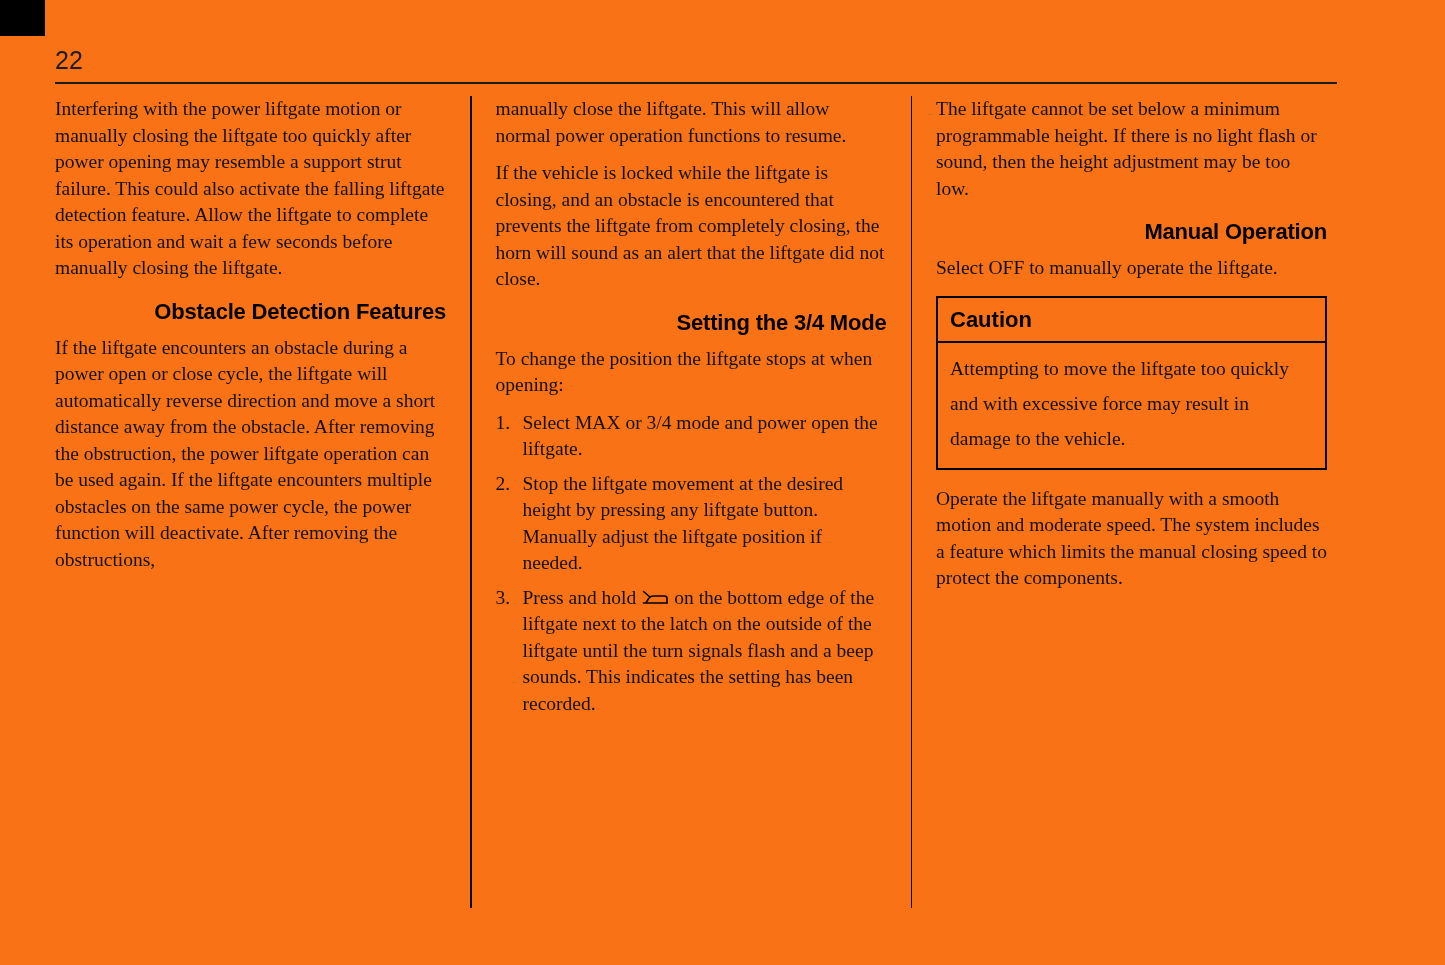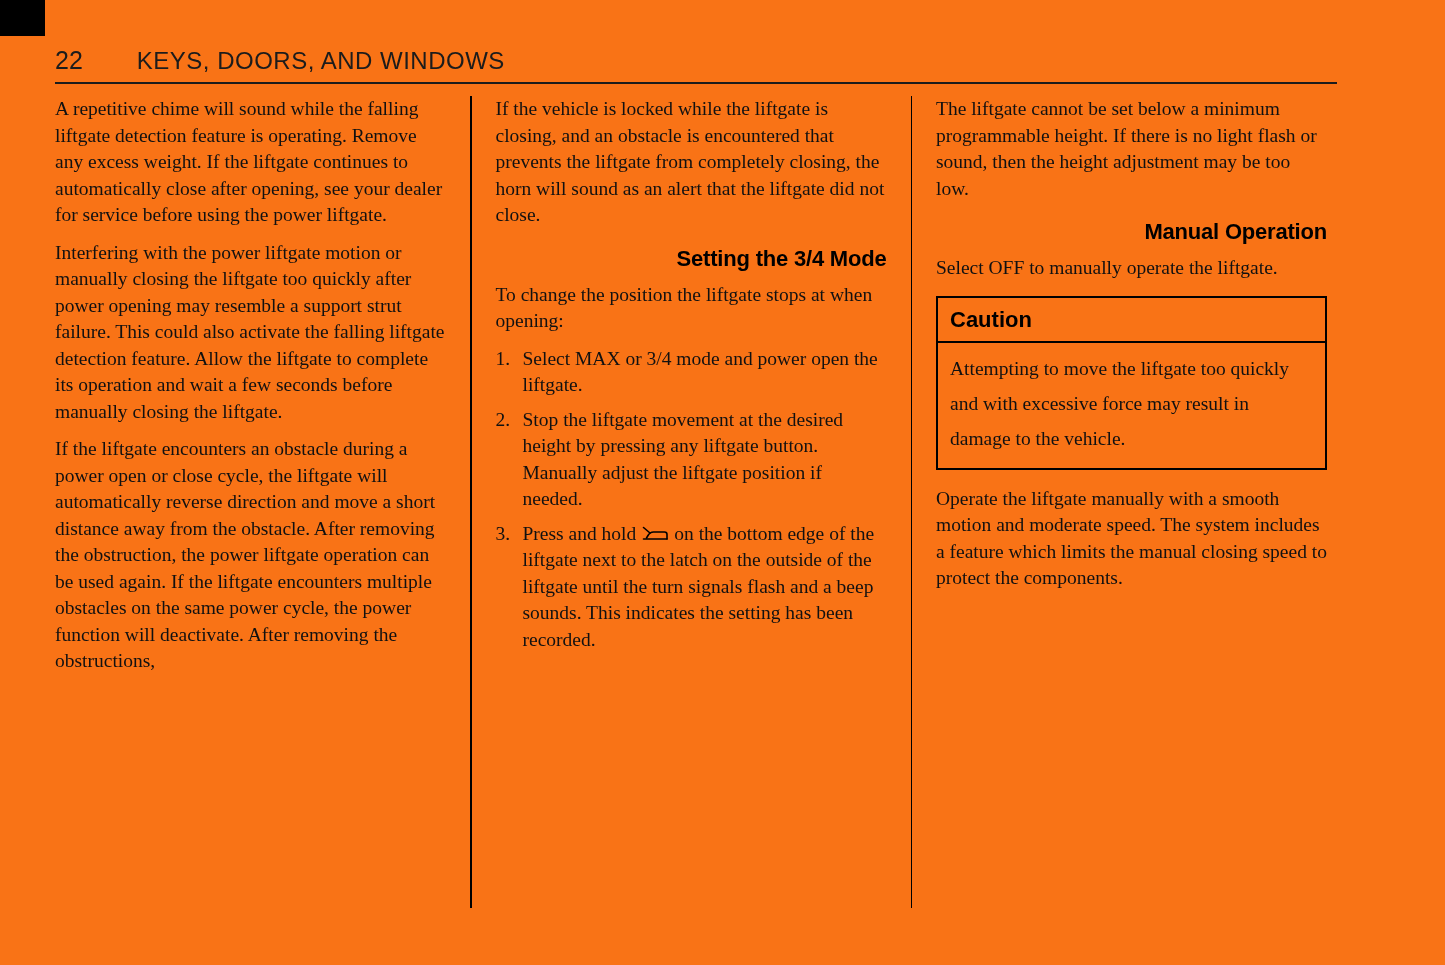--- a/index.html
+++ b/index.html
@@ -103,35 +103,35 @@
 </style>
 </head>
 <body>
 
 <div class="page">
 
   <div class="corner-mark"></div>
 
   <div class="header">
     <span class="page-num">22</span>
-    <span class="section-title">KEYS, DOORS, AND WINDOWS</span>
   </div>
   <div class="header-rule"></div>
 
   <div class="content">
 
     <div class="col">
-      <p class="body-text">A repetitive chime will sound while the falling liftgate detection feature is operating. Remove any excess weight. If the liftgate continues to automatically close after opening, see your dealer for service before using the power liftgate.</p>
       <p class="body-text">Interfering with the power liftgate motion or manually closing the liftgate too quickly after power opening may resemble a support strut failure. This could also activate the falling liftgate detection feature. Allow the liftgate to complete its operation and wait a few seconds before manually closing the liftgate.</p>
+      <h2 class="sub-heading">Obstacle Detection Features</h2>
       <p class="body-text">If the liftgate encounters an obstacle during a power open or close cycle, the liftgate will automatically reverse direction and move a short distance away from the obstacle. After removing the obstruction, the power liftgate operation can be used again. If the liftgate encounters multiple obstacles on the same power cycle, the power function will deactivate. After removing the obstructions,</p>
     </div>
 
     <div class="vdivider"></div>
 
     <div class="col">
+      <p class="body-text">manually close the liftgate. This will allow normal power operation functions to resume.</p>
       <p class="body-text">If the vehicle is locked while the liftgate is closing, and an obstacle is encountered that prevents the liftgate from completely closing, the horn will sound as an alert that the liftgate did not close.</p>
       <h2 class="sub-heading">Setting the 3/4 Mode</h2>
       <p class="body-text">To change the position the liftgate stops at when opening:</p>
 
       <div class="steps">
         <div class="step">
           <span class="step-num">1.</span>
           <span class="step-body">Select MAX or 3/4 mode and power open the liftgate.</span>
         </div>
         <div class="step">

